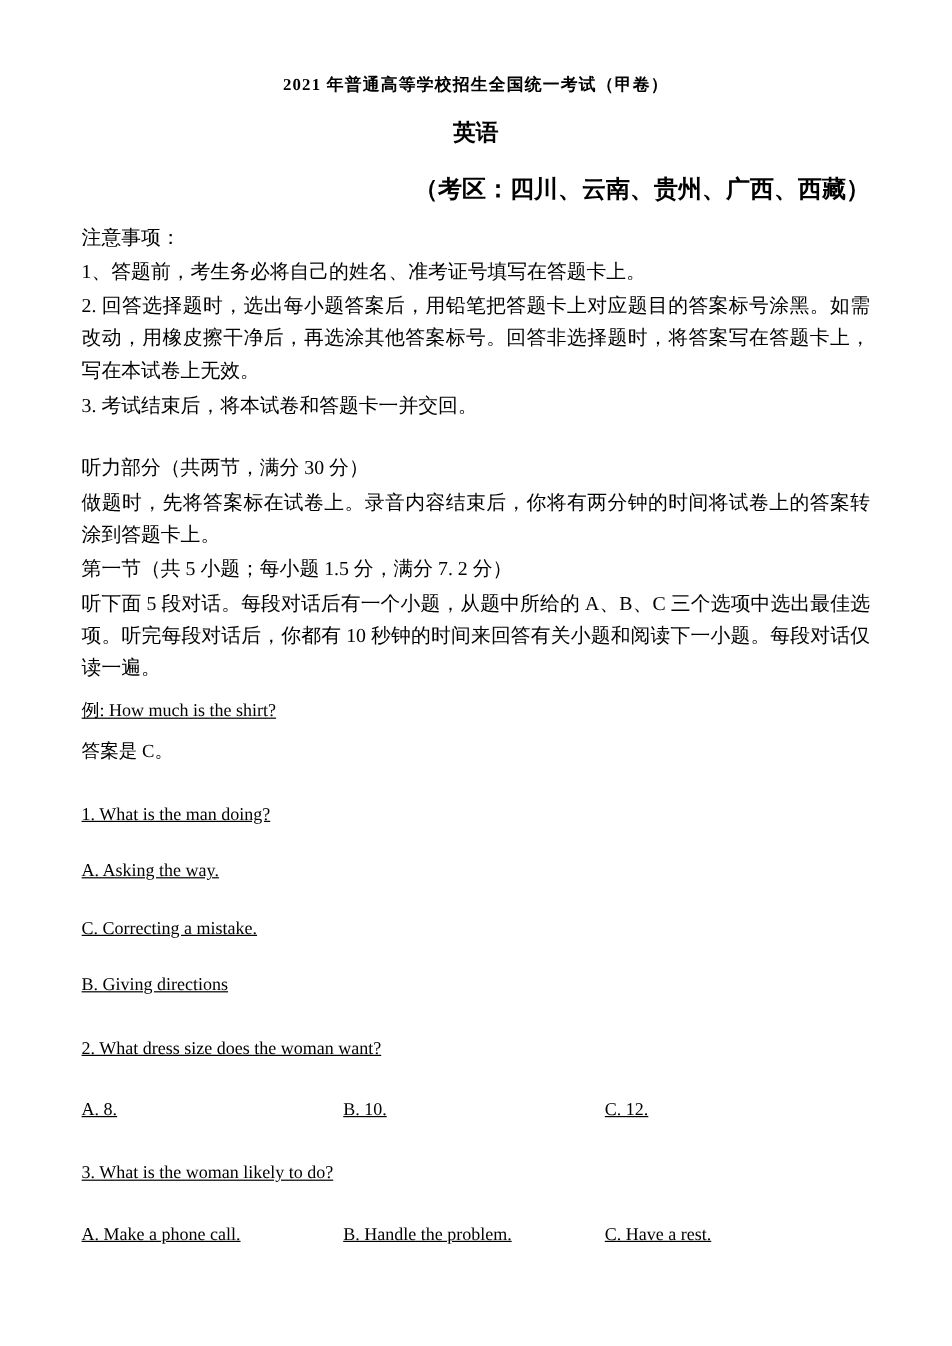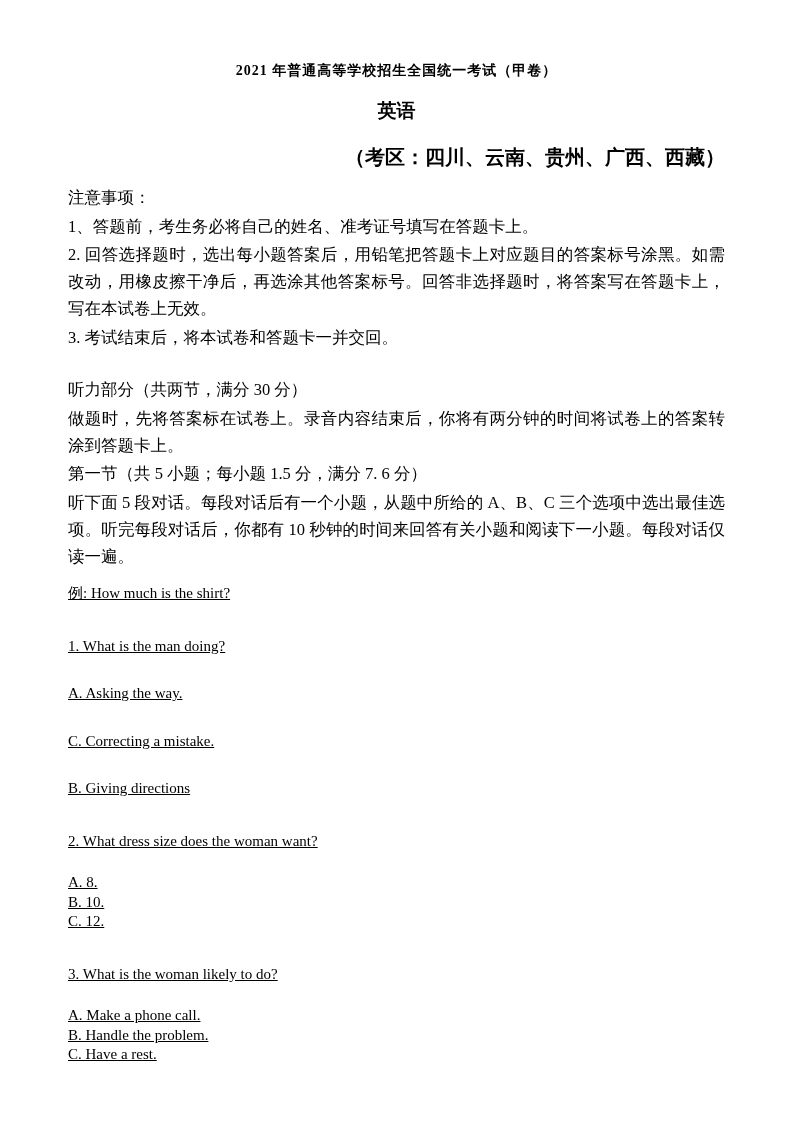--- a/index.html
+++ b/index.html
@@ -60,46 +60,46 @@
   .example-answer {
     margin-top: 12px;
     font-size: 15.5px;
     font-weight: normal;
   }
   .question { margin-top: 33px; }
   .q-text { font-size: 15px; }
   .stacked-opt { margin-top: 28px; }
   .opt-row {
     display: flex;
-    margin-top: 22px;
-    flex-direction: column;
+    margin-top: 32px;
   }
   .opt-row .opt { width: 218px; white-space: pre-wrap; }
   .opt-row .opt:last-child { width: auto; }
 </style>
 </head>
 <body>
 
 <div class="page">
 
   <div class="title">2021 年普通高等学校招生全国统一考试（甲卷）</div>
   <div class="subject">英语</div>
   <div class="region">（考区：四川、云南、贵州、广西、西藏）</div>
 
   <div class="cn cn-block">注意事项：</div>
   <div class="cn cn-block">1、答题前，考生务必将自己的姓名、准考证号填写在答题卡上。</div>
   <div class="cn cn-block">2. 回答选择题时，选出每小题答案后，用铅笔把答题卡上对应题目的答案标号涂黑。如需改动，用橡皮擦干净后，再选涂其他答案标号。回答非选择题时，将答案写在答题卡上，写在本试卷上无效。</div>
   <div class="cn cn-block">3. 考试结束后，将本试卷和答题卡一并交回。</div>
 
   <div class="cn cn-block gap-lg">听力部分（共两节，满分 30 分）</div>
   <div class="cn cn-block">做题时，先将答案标在试卷上。录音内容结束后，你将有两分钟的时间将试卷上的答案转涂到答题卡上。</div>
-  <div class="cn cn-block">第一节（共 5 小题；每小题 1.5 分，满分 7. 6 分）</div>
+  <div class="cn cn-block">第一节（共 5 小题；每小题 1.5 分，满分 7. 2 分）</div>
   <div class="cn cn-block">听下面 5 段对话。每段对话后有一个小题，从题中所给的 A、B、C 三个选项中选出最佳选项。听完每段对话后，你都有 10 秒钟的时间来回答有关小题和阅读下一小题。每段对话仅读一遍。</div>
 
   <div class="en example-q">例: How much is the shirt?</div>
+  <div class="example-answer">答案是 C。</div>
 
   <div class="question">
     <div class="en q-text">1. What is the man doing?</div>
     <div class="en q-text stacked-opt">A. Asking the way.</div>
     <div class="en q-text stacked-opt">C. Correcting a mistake.</div>
     <div class="en q-text stacked-opt">B. Giving directions</div>
   </div>
 
   <div class="question">
     <div class="en q-text">2. What dress size does the woman want?</div>

